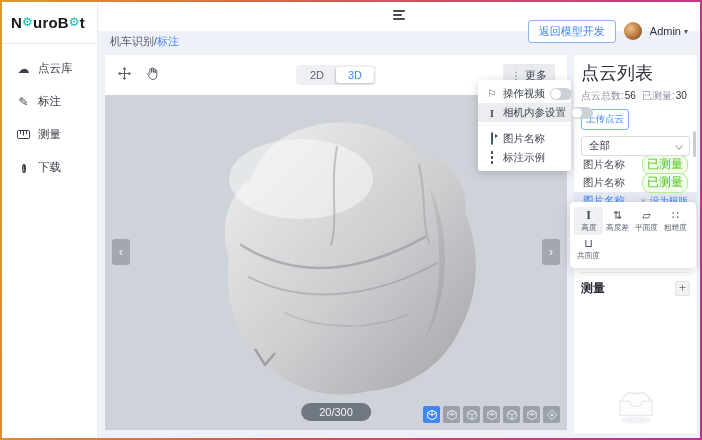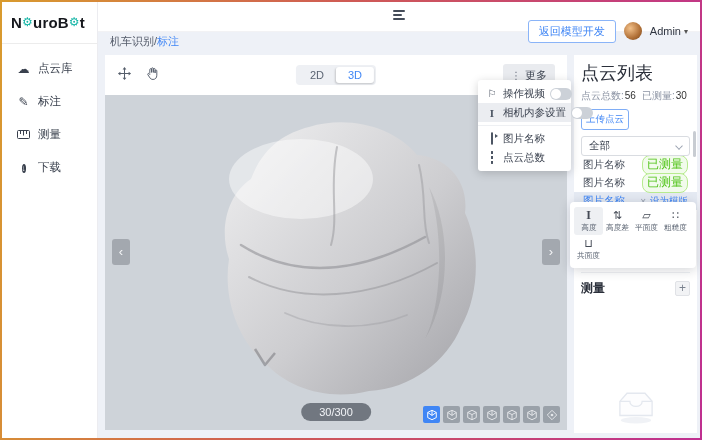--- a/index.html
+++ b/index.html
@@ -241,21 +241,21 @@
               <path d="M52,128 C100,158 160,162 236,120" stroke="#8b8b90" stroke-width="2.5" fill="none" opacity=".55" stroke-linecap="round"></path>
               <path d="M60,160 C110,186 180,184 248,146" stroke="#8b8b90" stroke-width="2" fill="none" opacity=".45" stroke-linecap="round"></path>
               <path d="M148,30 C140,70 150,100 142,128" stroke="#95959a" stroke-width="2" fill="none" opacity=".5" stroke-linecap="round"></path>
               <path d="M230,48 C238,80 232,104 240,126" stroke="#95959a" stroke-width="2" fill="none" opacity=".45" stroke-linecap="round"></path>
               <path d="M96,196 C130,212 180,214 218,198" stroke="#9a9a9f" stroke-width="1.8" fill="none" opacity=".4" stroke-linecap="round"></path>
               <path d="M66,232 L76,248 L86,236" stroke="#7e7e84" stroke-width="2.5" fill="none" opacity=".6" stroke-linejoin="round"></path>
             </svg>
 
             <div class="nav-arrow left">‹</div>
             <div class="nav-arrow right">›</div>
-            <div class="pager">30/300</div>
+            <div class="pager">20/300</div>
 
             <div class="viewbar">
               <span class="vbtn active">
                   <svg width="12" height="12" viewBox="0 0 14 14">
                     <path d="M7 1.5 L12 4 V10 L7 12.5 L2 10 V4 Z M7 1.5 V7.5 M2 4 L7 7.5 M12 4 L7 7.5" stroke="#ffffff" fill="none" stroke-width="1.1"></path>
                   </svg>
                 </span>
               <span class="vbtn">
                   <svg width="12" height="12" viewBox="0 0 14 14">
                     <path d="M7 1.5 L12 4 V10 L7 12.5 L2 10 V4 Z M7 1.5 V7.5 M2 4 L7 7.5 M12 4 L7 7.5" stroke="#e4e7ea" fill="none" stroke-width="1.1"></path>
@@ -352,21 +352,21 @@
           <span>相机内参设置</span>
           <span class="mm-switch"></span>
         </div>
         <div class="mm-divider"></div>
         <div class="mm-item">
           <span class="mm-ic"><span class="ic-video"></span></span>
           <span>图片名称</span>
         </div>
         <div class="mm-item">
           <span class="mm-ic"><span class="ic-sample"></span></span>
-          <span>点云总数</span>
+          <span>标注示例</span>
         </div>
       </div>
 
       <div class="tool-popup">
         <div class="tp-item active">
           <span class="tp-ic tp-beam">I</span>
           <span class="tp-label">高度</span>
         </div>
         <div class="tp-item">
           <span class="tp-ic">⇅</span>

